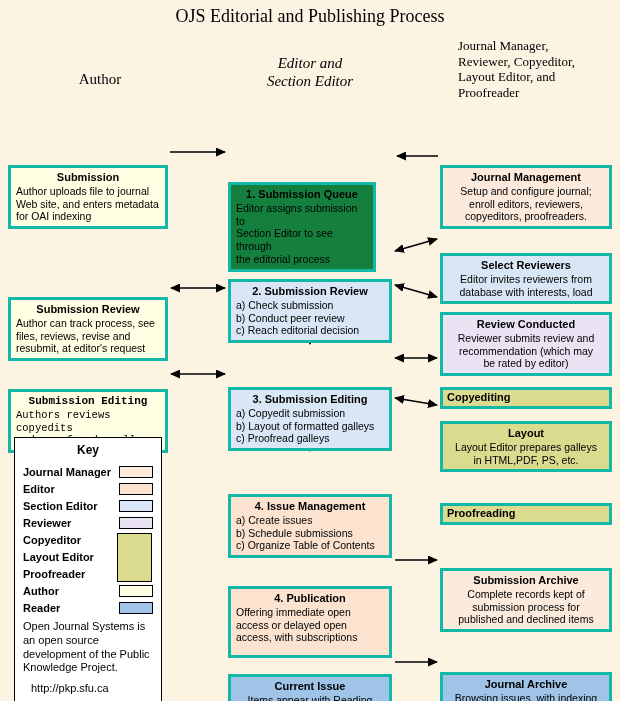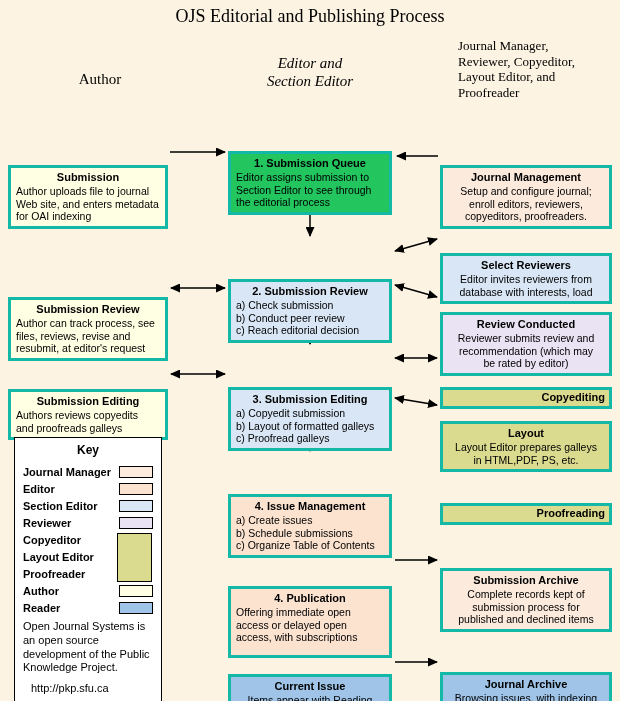--- a/index.html
+++ b/index.html
@@ -16,21 +16,21 @@
     font-size: 15px; white-space: pre-line; line-height: 1.2;
   }
   .colhead.author-head { left: 30px; top: 70px; width: 140px; text-align: center; }
   .colhead.editor-head { left: 230px; top: 54px; width: 160px; text-align: center; font-style: italic; }
   .colhead.manager-head { left: 458px; top: 38px; width: 160px; text-align: left; font-size: 13px; }
   .arrows { position: absolute; left: 0; top: 0; width: 620px; height: 701px; }
   .box { position: absolute; border: 3px solid #14b8a6; padding: 3px 5px; margin-top: 40px; }
   .box-title { font-size: 11px; font-weight: bold; text-align: center; line-height: 1.25; }
   .box-body { font-size: 10.5px; line-height: 1.22; white-space: pre-line; text-align: left; }
   .box-body.body-center { text-align: center; }
-  .box.title-only { display: flex; align-items: center; justify-content: flex-end; padding: 1px 4px; }
+  .box.title-only { display: flex; align-items: center; justify-content: flex-start; padding: 1px 4px; }
   .key {
     position: absolute; left: 14px; top: 437px; width: 148px; height: 281px;
     background: #fff; border: 1px solid #000; padding: 5px 8px;
   }
   .key-title { text-align: center; font-size: 12px; font-weight: bold; margin-bottom: 4px; }
   .key-row { display: flex; align-items: flex-end; justify-content: space-between; height: 17px; font-size: 11px; font-weight: bold; }
   .swatch { width: 34px; height: 12px; border: 1px solid #000; flex: 0 0 auto; }
   .key-olive { position: absolute; right: 9px; top: 95px; width: 35px; height: 49px; border: 1px solid #000; }
   .key-note { font-size: 11px; line-height: 1.25; margin-top: 6px; }
   .key-url { font-size: 11px; margin-top: 7px; padding-left: 8px; }
@@ -92,27 +92,27 @@
     <div class="box-body">Author uploads file to journal
 Web site, and enters metadata
 for OAI indexing</div>
   </div>
   <div class="box" style="left: 8px; top: 257px; width: 160px; min-height: 62px; background-color: rgb(255, 255, 227);">
     <div class="box-title">Submission Review</div>
     <div class="box-body">Author can track process, see
 files, reviews, revise and
 resubmit, at editor's request</div>
   </div>
-  <div class="box" style="left: 8px; top: 349px; width: 160px; min-height: 48px; background-color: rgb(255, 255, 227);">
+  <div class="box" style="left: 8px; top: 349px; width: 160px; min-height: 48px; background-color: rgb(255, 255, 227); font-family: Liberation Mono, monospace;">
     <div class="box-title">Submission Editing</div>
     <div class="box-body">Authors reviews copyedits
 and proofreads galleys</div>
   </div>
 
-  <div class="box" style="left: 228px; top: 111px; width: 164px; min-height: 60px; background-color: #22c55e;">
+  <div class="box" style="left: 228px; top: 142px; width: 148px; min-height: 60px; background-color: #15803d;">
     <div class="box-title">1. Submission Queue</div>
     <div class="box-body">Editor assigns submission to
 Section Editor to see through
 the editorial process</div>
   </div>
   <div class="box" style="left: 228px; top: 239px; width: 164px; min-height: 58px; background-color: rgb(217, 230, 245);">
     <div class="box-title">2. Submission Review</div>
     <div class="box-body">a) Check submission
 b) Conduct peer review
 c) Reach editorial decision</div>

